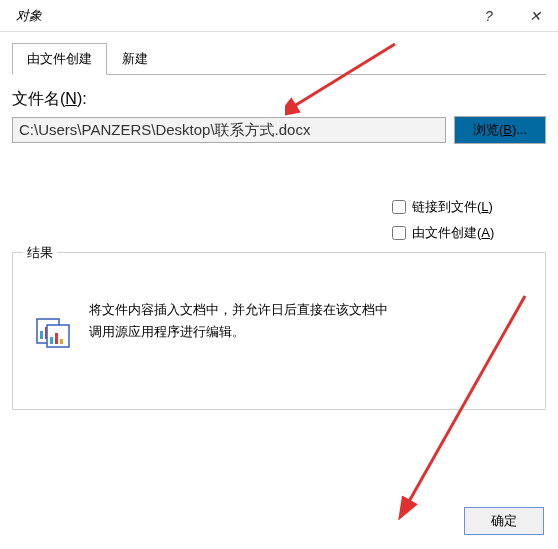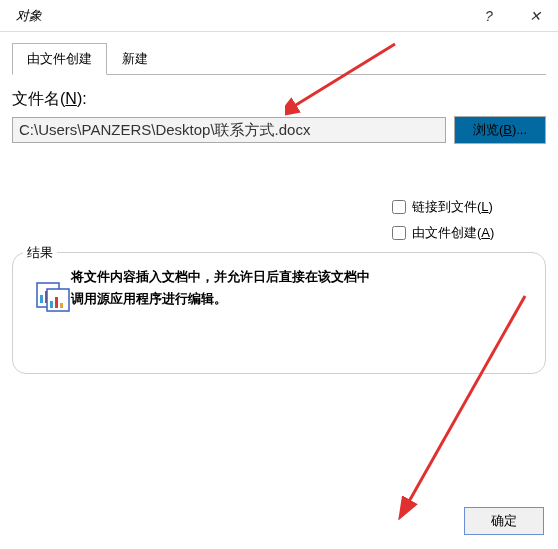--- a/index.html
+++ b/index.html
@@ -20,23 +20,23 @@
 .filepath-row { display: flex; align-items: center; gap: 8px; }
 .filepath-input { flex: 1; height: 26px; border: 1px solid #a9a9a9; background: #f3f3f3; font-size: 15px; padding: 0 6px; color: #333; }
 .browse-btn { width: 92px; height: 28px; border: 1px solid #adadad; background: #0369a1; font-size: 13px; cursor: pointer; }
 .browse-btn .ul { text-decoration: underline; }
 
 .checkbox-area { margin-left: 380px; margin-top: 54px; }
 .checkbox-row { display: flex; align-items: center; gap: 6px; font-size: 13px; margin-bottom: 8px; }
 .checkbox-row input { width: 14px; height: 14px; }
 .checkbox-row .ul { text-decoration: underline; }
 
-.result-box { border: 1px solid #d0d0d0; border-radius: 14px; padding: 0 14px 60px 14px; margin-top: 10px; position: relative; }
+.result-box { border: 1px solid #d0d0d0; border-radius: 1px; padding: 36px 14px 60px 14px; margin-top: 10px; position: relative; }
 .result-legend { position: absolute; top: -9px; left: 10px; background: #fff; padding: 0 4px; font-size: 13px; }
-.result-content { display: flex; align-items: center; padding-top: 10px; font-weight: bold; }
+.result-content { display: flex; gap: 18px; align-items: flex-start; padding-top: 10px; }
 .result-icon { width: 36px; height: 36px; margin-top: 14px; margin-left: 8px; }
 .result-text { font-size: 13px; line-height: 1.7; max-width: 300px; }
 
 .footer { position: absolute; bottom: 14px; right: 14px; display: flex; gap: 0; }
 .footer-btn { width: 80px; height: 28px; border: 1px solid #adadad; background: #f0f0f0; font-size: 13px; cursor: pointer; }
 .footer-btn.primary { border: 1px solid #6a8fd8; }
 
 
 .arrow1 { position: absolute; top: 38px; left: 285px; pointer-events: none; }
 .arrow2 { position: absolute; top: 290px; left: 395px; pointer-events: none; }

